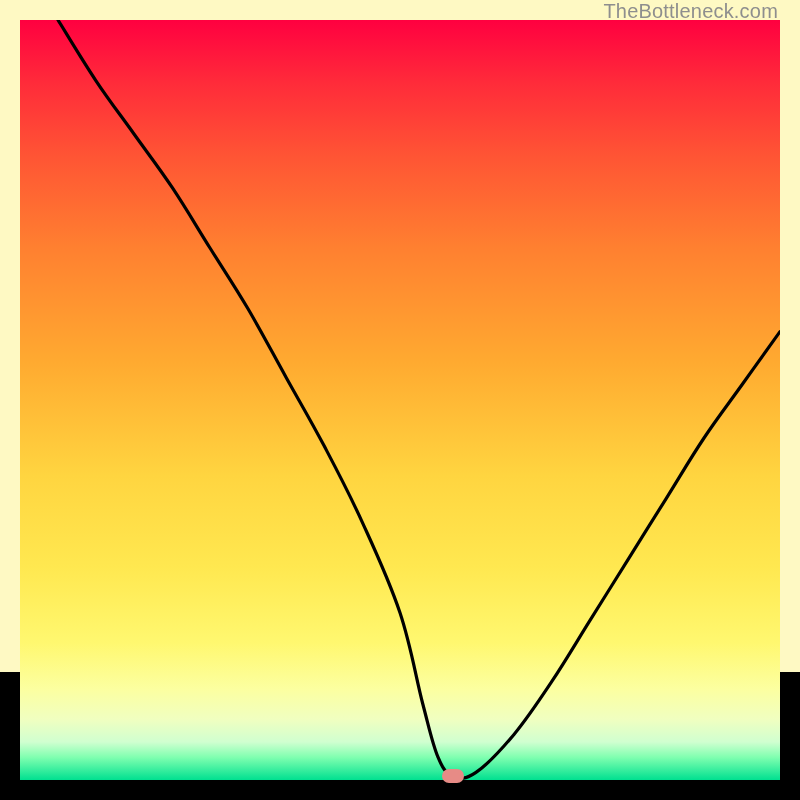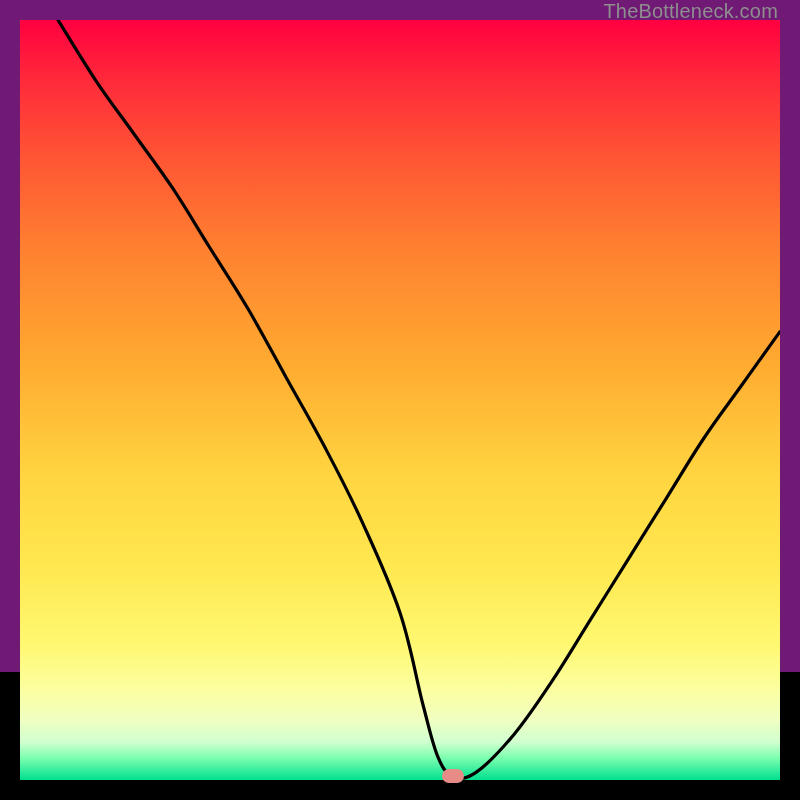--- a/index.html
+++ b/index.html
@@ -7,21 +7,21 @@
     padding: 0;
     width: 800px;
     height: 800px;
     background: #000;
     font-family: Arial, Helvetica, sans-serif;
   }
   .container {
     position: relative;
     width: 800px;
     height: 672px;
-    background: #701a75;
+    background: #fef9c3;
   }
   .plot-area {
     position: absolute;
     left: 20px;
     top: 20px;
     width: 760px;
     height: 760px;
     background: linear-gradient(to bottom,
       #ff0040 0%,
       #ff2a3a 8%,

